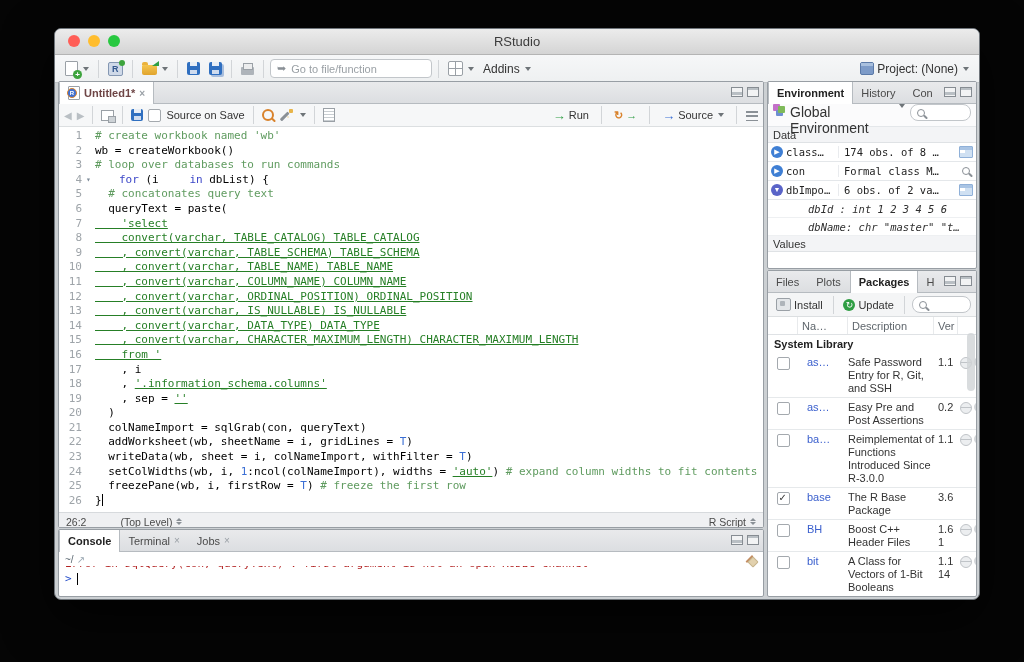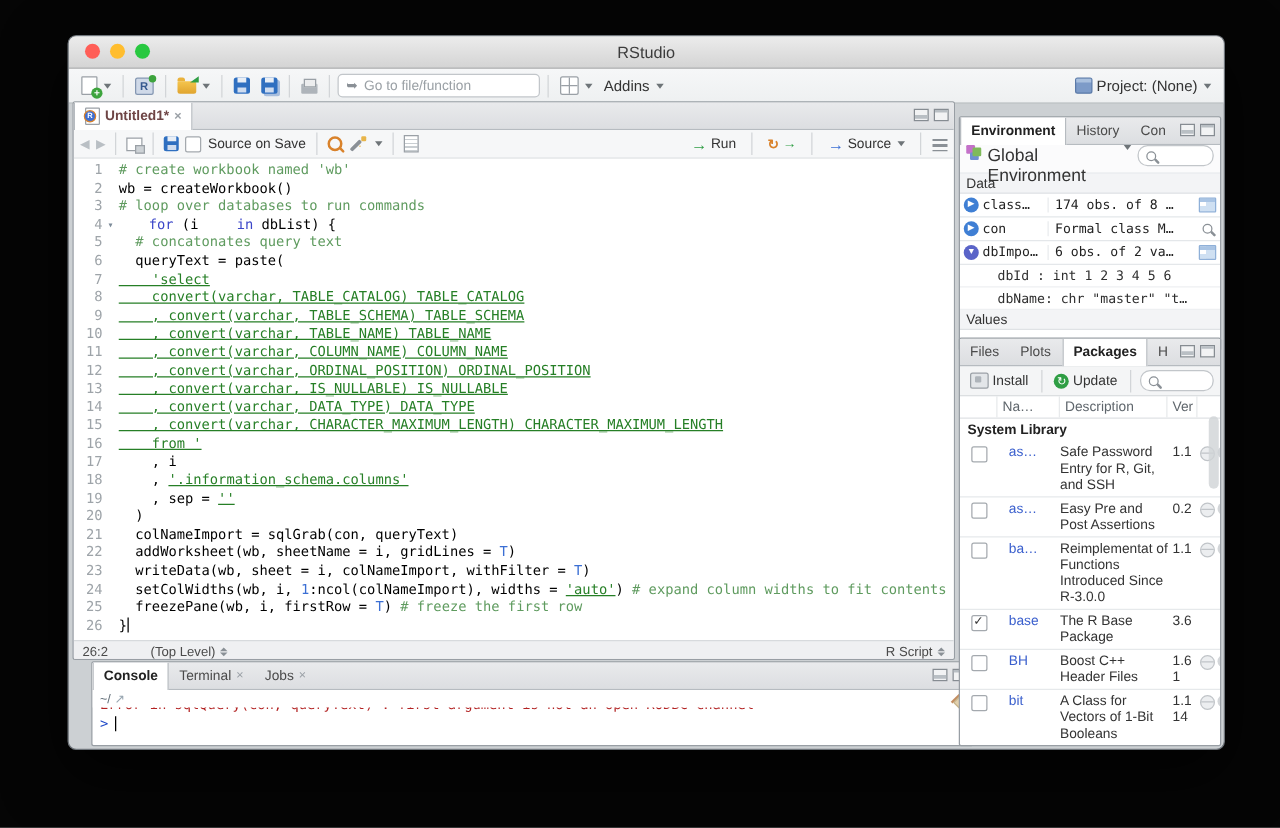--- a/index.html
+++ b/index.html
@@ -85,22 +85,22 @@
   .globeic{width:10px;height:10px;border-radius:50%;border:1px solid #c0c4c8;background:#eceef0;}
   .globeic::after{content:"";position:absolute;left:0;top:4px;width:10px;height:1px;background:#c0c4c8;}
   .xic{width:10px;height:10px;border-radius:50%;background:#d3d6d9;color:#fff;font-size:9px;line-height:10px;text-align:center;}
   .spin{display:inline-flex;flex-direction:column;gap:1px;margin-left:4px;}
   .spin b{width:0;height:0;border-left:3px solid transparent;border-right:3px solid transparent;}
   .spin .up{border-bottom:3.5px solid #8a9096;}
   .spin .dn{border-top:3.5px solid #8a9096;}
   
   .pane{position:absolute;background:#fff;border:1px solid #989ea4;border-radius:2px;overflow:hidden;}
   #editor-pane{left:3px;top:52px;width:704px;height:445px;}
-  #console-pane{left:18px;top:500px;width:704px;height:66px;}
-  #env-pane{left:712px;top:64px;width:208px;height:186px;}
+  #console-pane{left:3px;top:500px;width:704px;height:66px;}
+  #env-pane{left:712px;top:52px;width:208px;height:186px;}
   #pkg-pane{left:712px;top:241px;width:208px;height:325px;}
   .tabbar{height:21px;background:linear-gradient(#e9eaec,#dcdee1);border-bottom:1px solid #b6bbc0;
     display:flex;position:relative;font-size:11px;color:#4a4a4a;}
   .tab{display:flex;align-items:center;gap:4px;padding:0 8px;border-right:1px solid transparent;}
   .tab.active{background:#fff;border-left:1px solid #b6bbc0;border-right:1px solid #b6bbc0;margin-bottom:-1px;font-weight:bold;color:#222;}
   .tab .x{color:#9aa0a6;font-size:10px;}
   .panebtns{position:absolute;right:4px;top:5px;}
   .docic{width:10px;height:12px;background:#fff;border:1px solid #9aa0a6;border-radius:1px;position:relative;flex:none;}
   .docic::after{content:"R";position:absolute;left:-2px;top:1px;width:8px;height:8px;background:#3f6fd1;border:1px solid #d9822b;
     border-radius:50%;color:#fff;font:bold 6px/8px "Liberation Sans",sans-serif;text-align:center;}
@@ -139,21 +139,21 @@
     padding:0 5px;gap:5px;font-size:14px;color:#333;}
   .env-section{height:15px;background:#f3f4f6;border-bottom:1px solid #dfe2e5;display:flex;align-items:center;
     font-size:11px;color:#333;padding-left:5px;}
   .env-row{height:18px;border-bottom:1px solid #e4e7ea;display:flex;align-items:center;font-size:11px;color:#222;}
   .env-row .expwrap{width:18px;display:flex;justify-content:center;flex:none;}
   .env-name{width:52px;flex:none;overflow:hidden;white-space:nowrap;border-right:1px solid #e9ebee;
     font-family:"DejaVu Sans Mono",monospace;font-size:10.5px;}
   .env-val{flex:1;padding-left:5px;overflow:hidden;white-space:nowrap;font-family:"DejaVu Sans Mono",monospace;font-size:10.5px;}
   .env-icon{width:20px;display:flex;justify-content:center;flex:none;}
   .env-detail{height:17px;border-bottom:1px solid #eef0f2;display:flex;align-items:center;
-    font-family:"DejaVu Sans Mono",monospace;font-size:10.5px;color:#2f2f2f;padding-left:30px;white-space:pre;}
+    font-family:"DejaVu Sans Mono",monospace;font-size:10.5px;color:#2f2f2f;padding-left:40px;white-space:pre;font-style:italic;}
   
   .pkg-headrow{height:17px;display:flex;align-items:center;font-size:11px;color:#5f666c;border-bottom:1px solid #dfe2e5;}
   .pkg-headrow span{border-right:1px solid #e8eaec;height:100%;display:flex;align-items:center;padding-left:4px;box-sizing:border-box;}
   .ph-c1{width:30px;}.ph-c2{width:50px;}.ph-c3{width:86px;}.ph-c4{width:24px;}
   .syslib{height:18px;display:flex;align-items:center;font-weight:bold;font-size:11px;color:#222;padding-left:6px;}
   .pkg-row{display:flex;border-bottom:1px solid #e6e9eb;font-size:11px;padding:3px 0 2px;line-height:13px;}
   .p-check{width:30px;display:flex;justify-content:center;padding-top:1px;flex:none;}
   .p-name{width:50px;color:#3a5fcd;padding-left:9px;box-sizing:border-box;flex:none;}
   .p-desc{width:88px;color:#333;flex:none;}
   .p-ver{width:24px;color:#333;white-space:pre-line;flex:none;padding-left:2px;box-sizing:border-box;}

